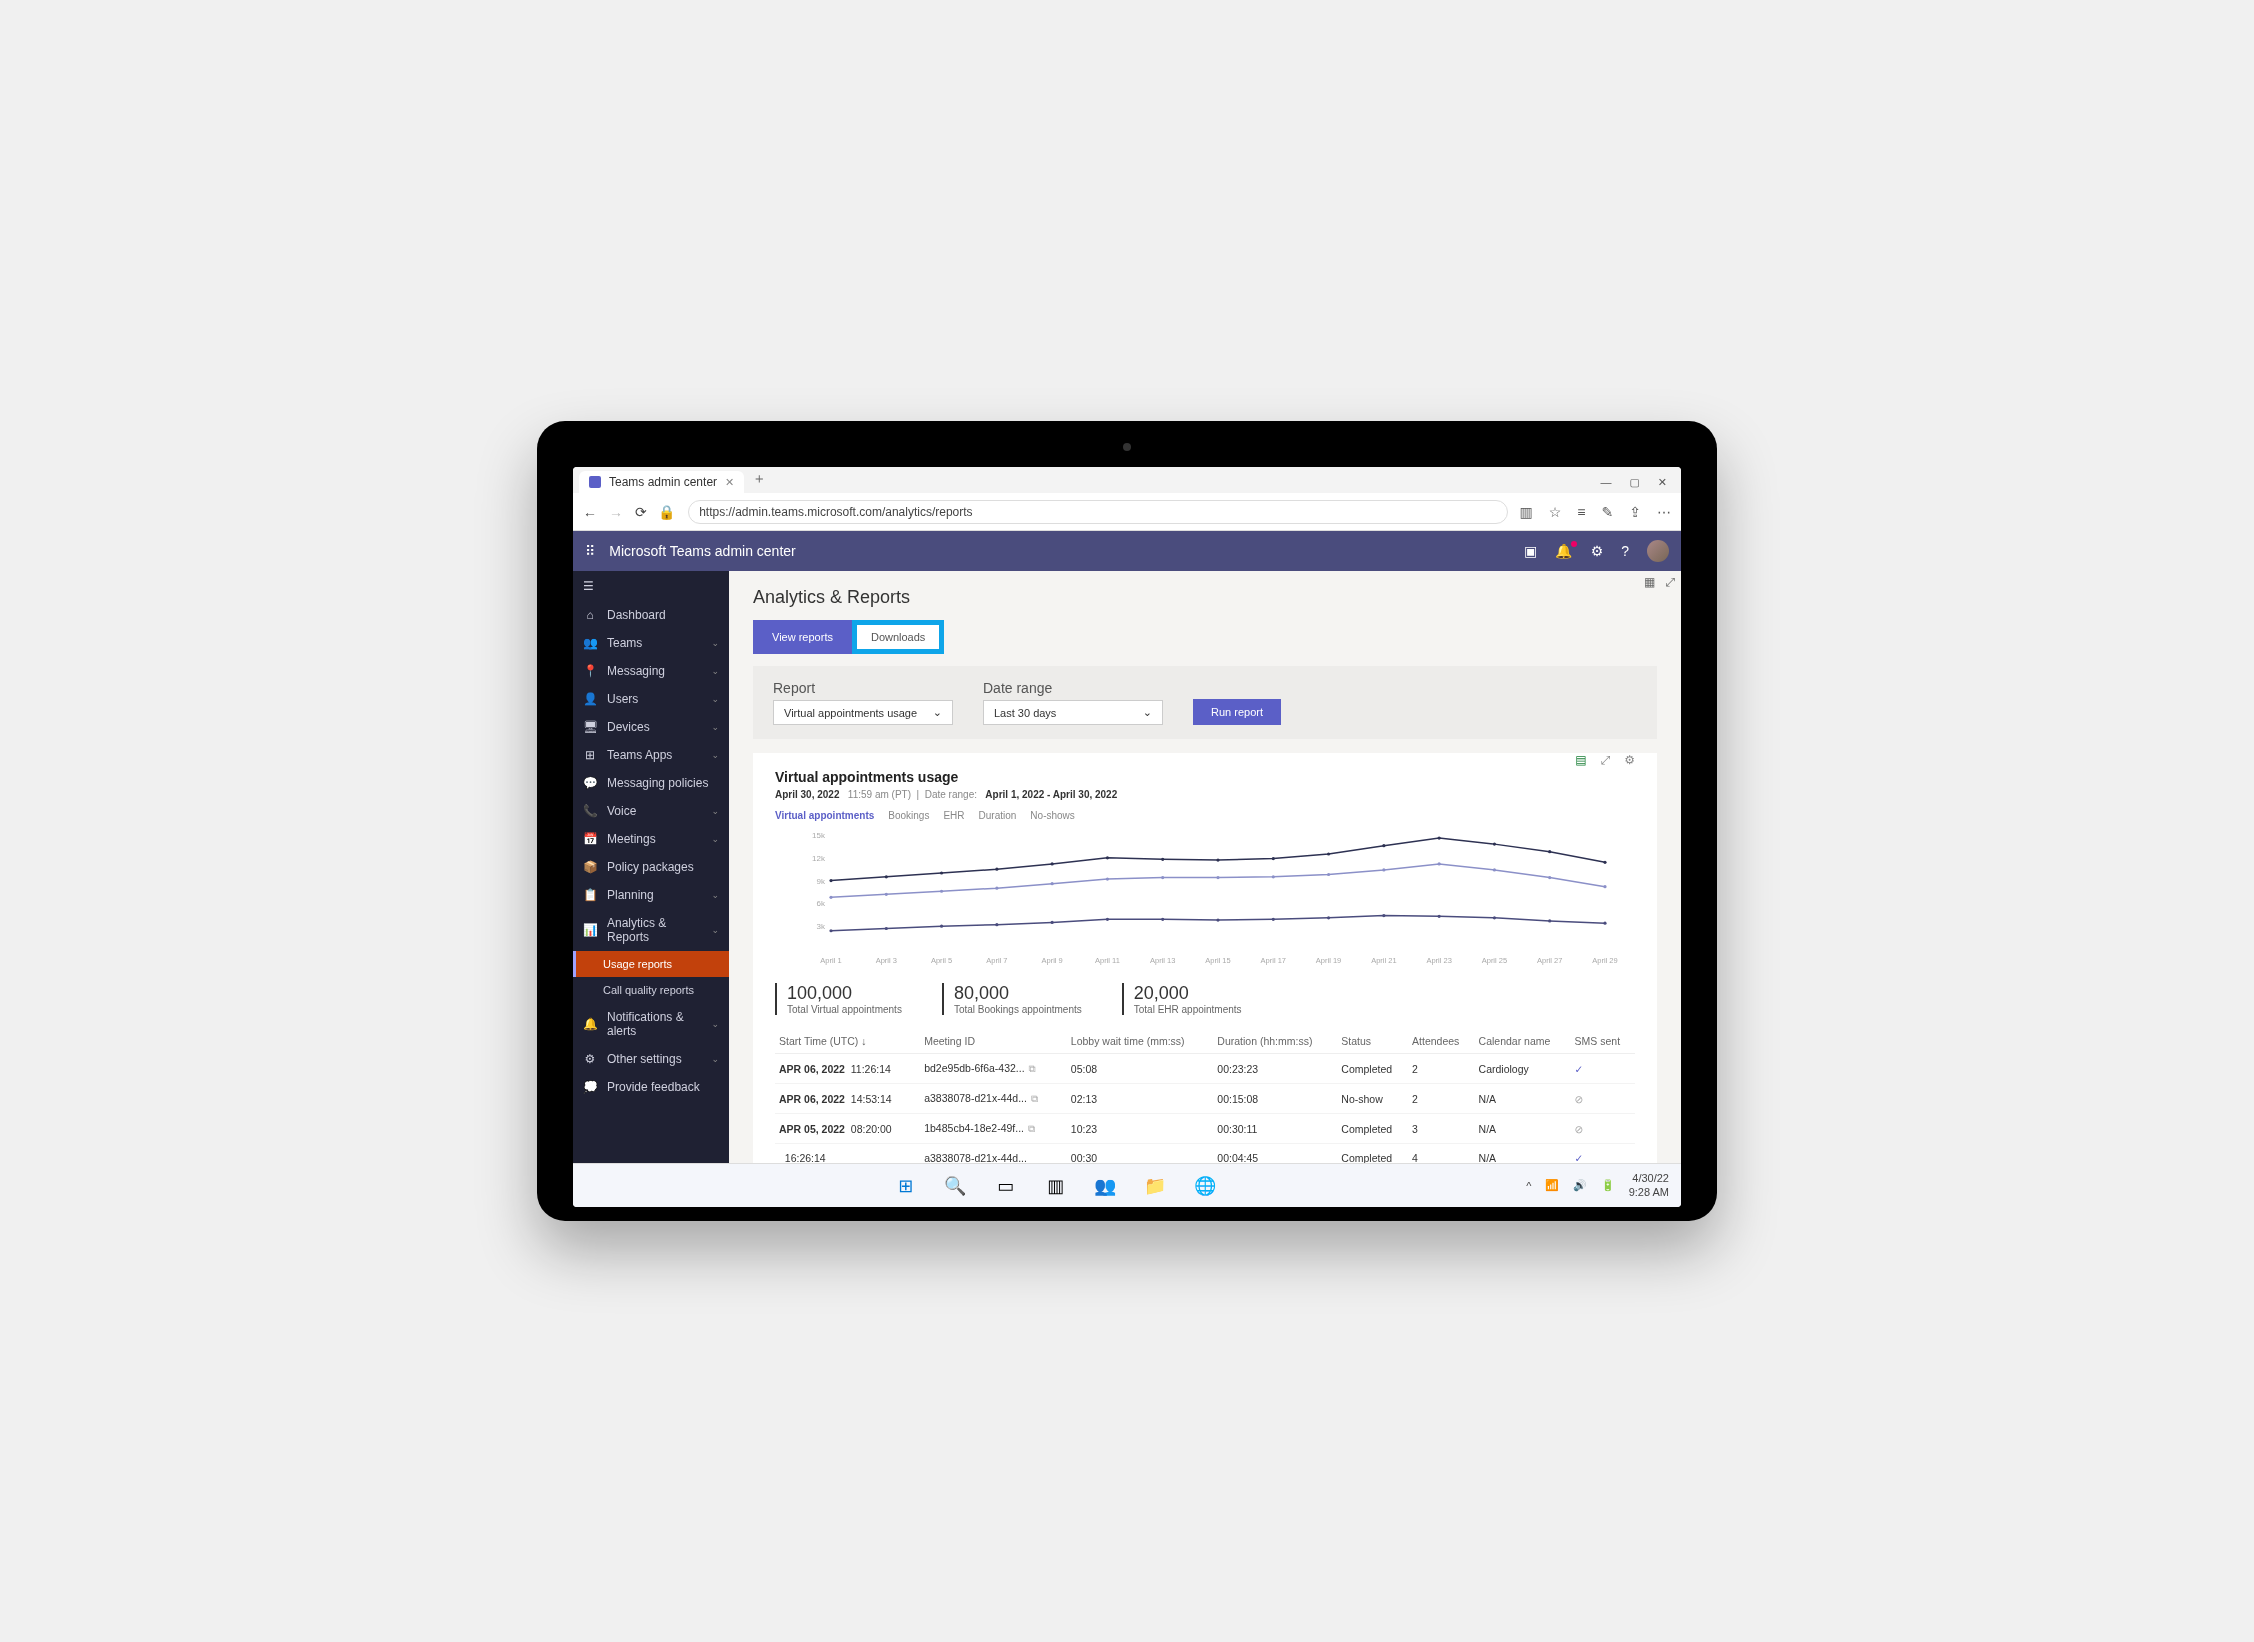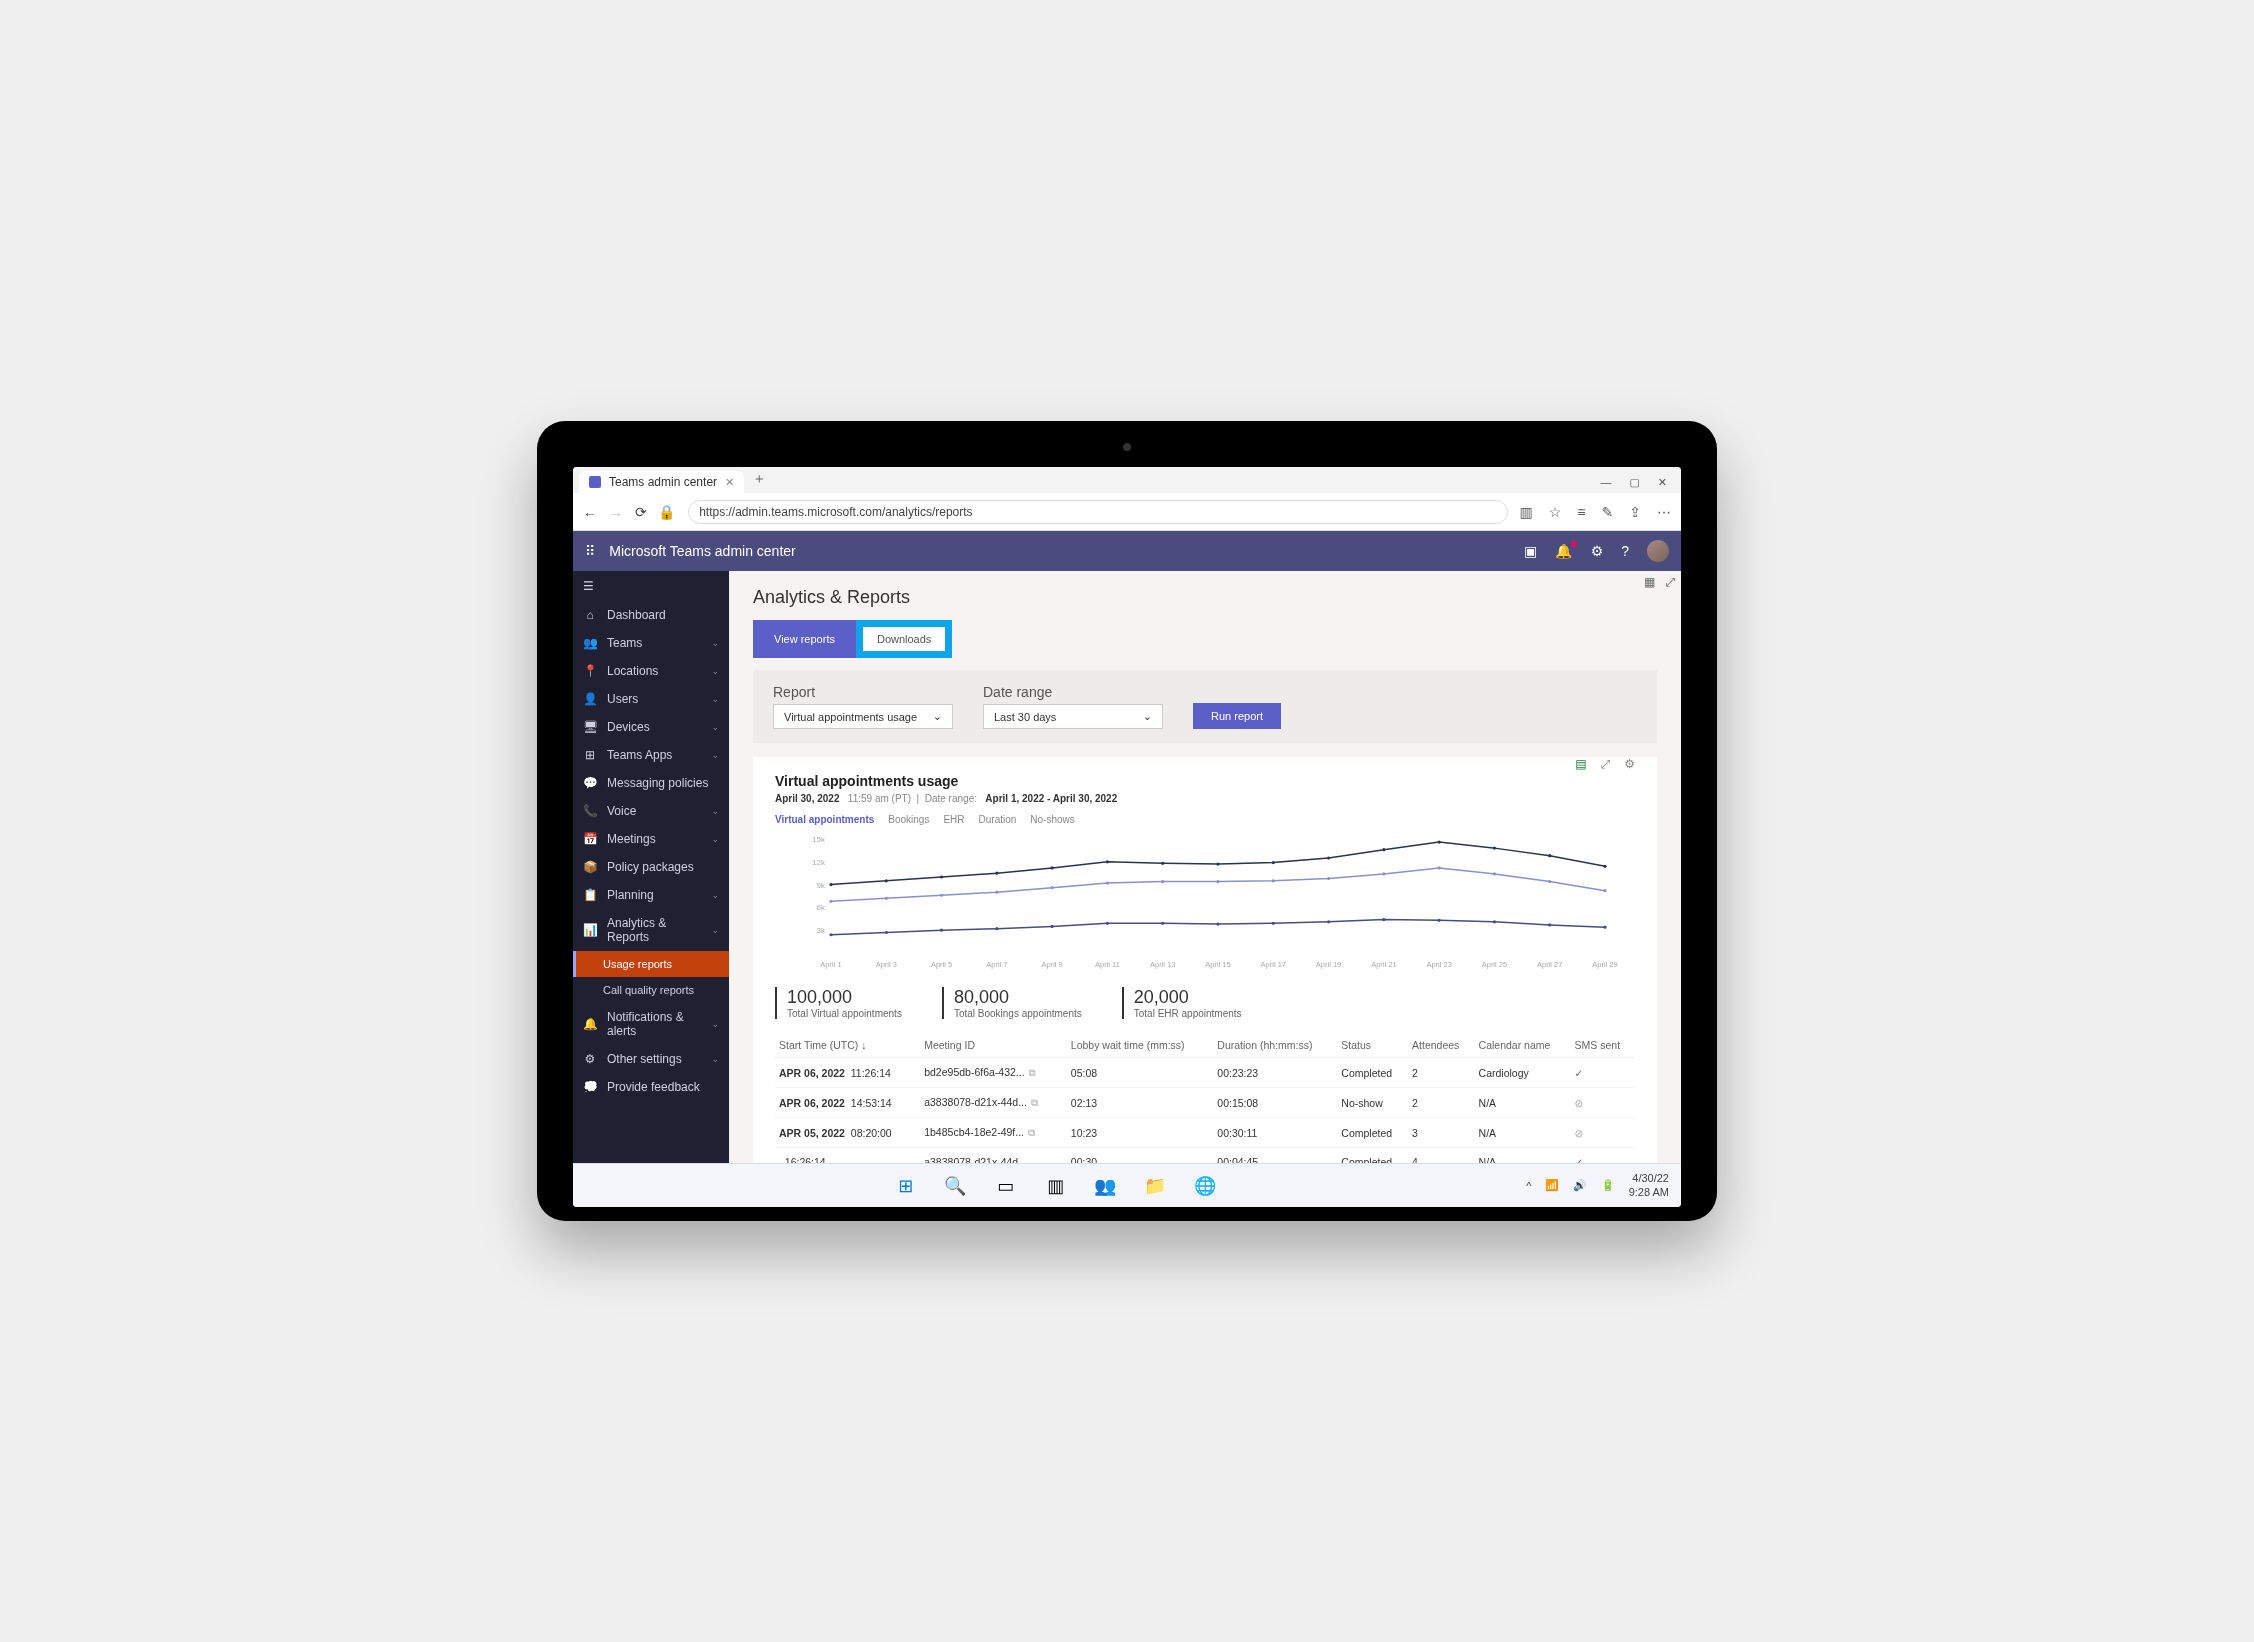--- a/index.html
+++ b/index.html
@@ -41,21 +41,21 @@
 .sb-sub { padding:7px 10px 7px 30px; font-size:11px; cursor:pointer; }
 .sb-sub.active { background:#c2410c; color:#fff; border-left:3px solid #9ea2ff; padding-left:27px; }
 .sb-icon { width:14px; text-align:center; font-size:12px; }
 
 
 .main { flex:1; overflow:auto; position:relative; }
 .top-actions { position:absolute; top:4px; right:6px; display:flex; gap:10px; color:#666; font-size:12px; }
 .page-pad { padding:16px 24px 0 24px; }
 .page-title { font-size:18px; font-weight:400; color:#333; margin-bottom:12px; }
 .tabs { display:flex; gap:0; }
-.tabbtn { background:#fff; border:7px solid #0ea5e9; padding:6px 14px; font-size:11px; color:#555; cursor:pointer; }
+.tabbtn { background:#fff; border:5px solid #0ea5e9; padding:6px 14px; font-size:11px; color:#555; cursor:pointer; }
 .tabbtn.active { background:#5b5fc7; color:#fff; border-color:#5b5fc7; }
 
 .filter-card { background:#edecea; margin-top:12px; padding:14px 20px; display:flex; gap:30px; align-items:flex-end; }
 .field label { font-size:14px; color:#555; display:block; margin-bottom:4px; }
 .select { background:#fff; border:1px solid #ccc; padding:5px 10px; font-size:11px; color:#333; width:180px; display:flex; justify-content:space-between; align-items:center; }
 .run-btn { background:#5b5fc7; color:#fff; border:none; padding:7px 18px; font-size:11px; cursor:pointer; }
 
 .report-card { background:#fff; margin-top:14px; padding:16px 22px; }
 .report-card h3 { font-size:14px; font-weight:600; color:#222; }
 .report-meta { font-size:10px; color:#888; margin-top:4px; }
@@ -145,21 +145,21 @@
               <span class="sb-icon">⌂</span>
               <span>Dashboard</span>
             </div>
             <div class="sb-item">
               <span class="sb-icon">👥</span>
               <span>Teams</span>
               <span class="chev">⌄</span>
             </div>
             <div class="sb-item">
               <span class="sb-icon">📍</span>
-              <span>Locations</span>
+              <span>Messaging</span>
               <span class="chev">⌄</span>
             </div>
             <div class="sb-item">
               <span class="sb-icon">👤</span>
               <span>Users</span>
               <span class="chev">⌄</span>
             </div>
             <div class="sb-item">
               <span class="sb-icon">🖥</span>
               <span>Devices</span>

